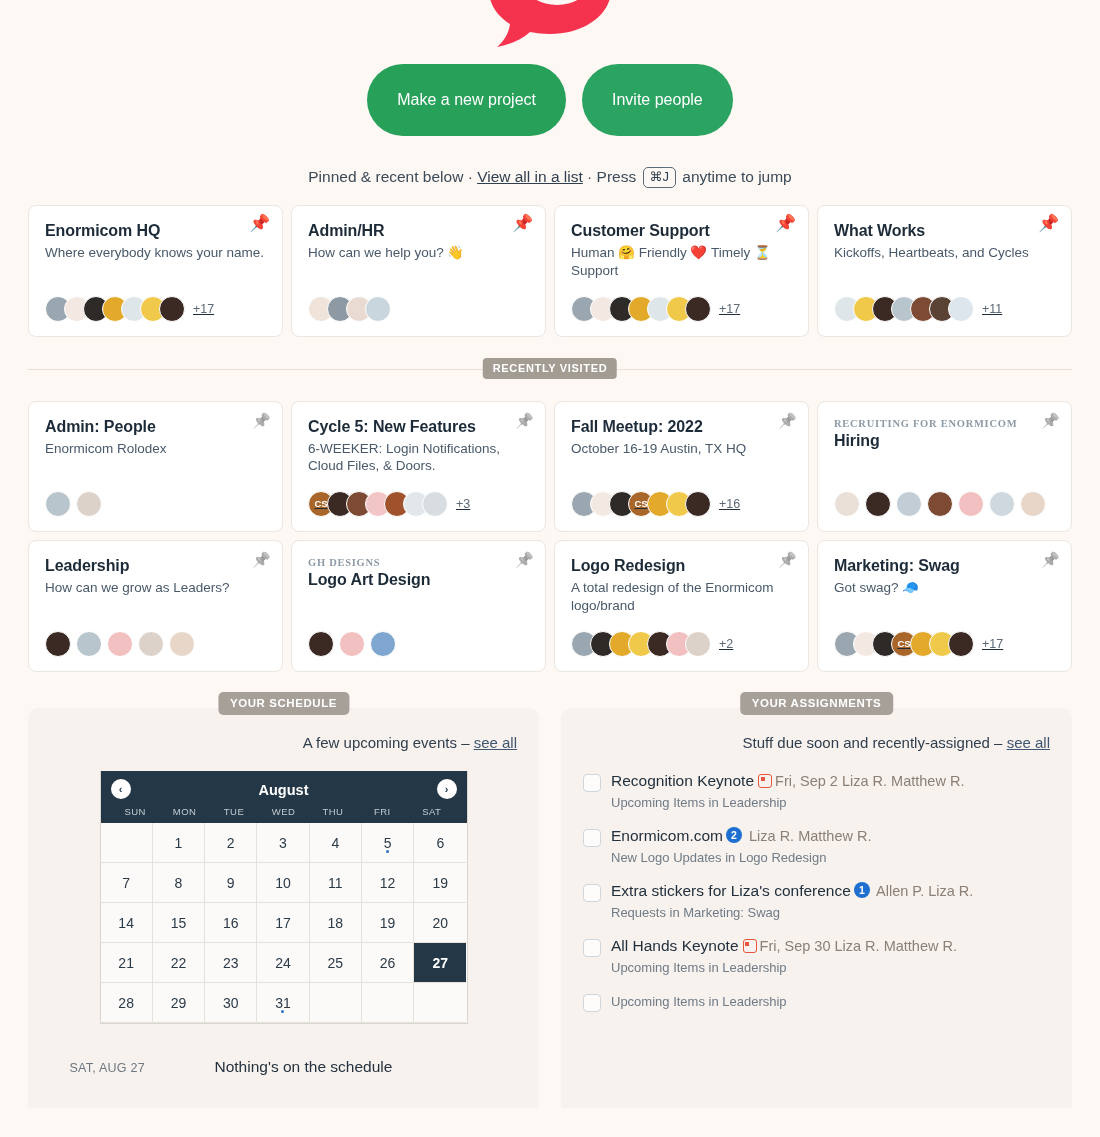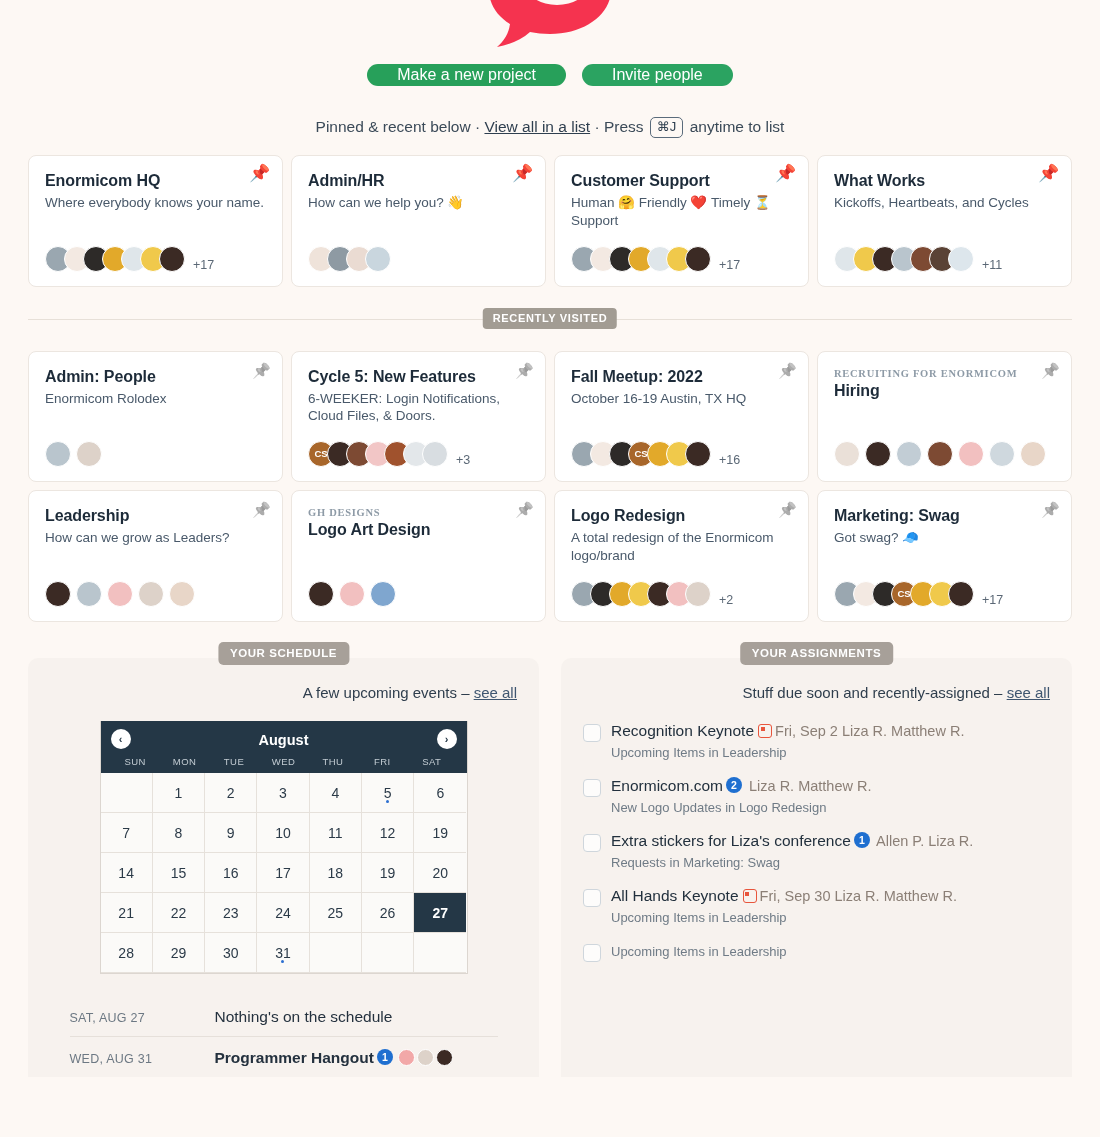--- a/index.html
+++ b/index.html
@@ -13,21 +13,21 @@
   .page { width: 1100px; height: 1137px; position: relative; }
 
   
   .logo-wrap { height: 52px; display:flex; justify-content:center; align-items:flex-end; overflow:hidden; }
   .logo { width: 150px; height: 110px; margin-top:-58px; }
 
   
   .btn-row { display:flex; justify-content:center; gap:16px; margin-top:12px; }
   .btn {
     background:#27a05a; color:#fff; border:none; border-radius:999px;
-    font-size:16px; font-weight:400; padding:3px 30px; cursor:pointer;
+    font-size:16px; font-weight:400; padding:28px 30px; cursor:pointer;
     font-family:"Liberation Sans", sans-serif; line-height:1;
   }
   .btn.secondary { background:#2ba361; }
 
   
   .tagline { text-align:center; margin-top:31px; font-size:15.5px; color:#3b4a58; }
   .tagline a { color:#2f3f4f; text-decoration:underline; }
   .kbd {
     display:inline-block; border:1.5px solid #5a6b7b; border-radius:5px;
     padding:1px 6px 2px; font-size:13px; line-height:1.2; margin:0 2px;
@@ -42,21 +42,21 @@
   .card {
     background:#fff; border:1px solid #ece6e0; border-radius:8px;
     padding:16px 16px 14px; min-height:125px; position:relative;
     display:flex; flex-direction:column; cursor:pointer;
   }
   .card .pin { position:absolute; top:9px; right:11px; font-size:17px; line-height:1; }
   .card .pin.grey { filter: grayscale(1) opacity(.55); font-size:15px; top:11px; }
   .eyebrow { font-size:10.5px; letter-spacing:.07em; font-weight:700; color:#8d9aa6; text-transform:uppercase; margin-bottom:3px;font-family:Liberation Serif, serif;}
   .card h3 { font-size:16px; font-weight:700; letter-spacing:-.1px; color:#1d2b39; }
   .card p { font-size:13.5px; color:#49596a; margin-top:4px; line-height:1.33; }
-  .avatars { margin-top:auto; display:flex; align-items:flex-end; padding-top:16px; }
+  .avatars { margin-top:auto; display:flex; align-items:center; padding-top:16px;text-decoration:underline; }
   .av {
     width:26px; height:26px; border-radius:50%; border:1.5px solid #fff;
     background-size:cover; display:inline-block; flex:0 0 auto;
     font-size:9.5px; color:#fff; font-weight:700; text-align:center; line-height:23px;
   }
   .av.tight { margin-left:-7px; }
   .av.spaced { margin-right:5px; }
   .more { font-size:12.5px; color:#5b6876; margin-left:8px; font-weight:400; }
 
   
@@ -151,21 +151,21 @@
       <ellipse cx="82" cy="44" rx="30" ry="19" fill="#fdf8f4"></ellipse>
     </svg>
   </div>
 
   <div class="btn-row">
     <button class="btn">Make a new project</button>
     <button class="btn secondary">Invite people</button>
   </div>
 
   <div class="tagline">
-    <span>Pinned &amp; recent below · </span><a href="#">View all in a list</a><span> · Press </span><span class="kbd">⌘J</span><span> anytime to list</span>
+    <span>Pinned &amp; recent below · </span><a href="#">View all in a list</a><span> · Press </span><span class="kbd">⌘J</span><span> anytime to jump</span>
   </div>
 
   <div class="grid" id="pinned-grid">
       <div class="card">
         <span class="pin">📌</span>
         <h3>Enormicom HQ</h3>
         <p>Where everybody knows your name.</p>
         <div class="avatars">
           <span class="av " style="background: rgb(154, 167, 176);"></span>
           <span class="av tight" style="background: rgb(243, 233, 226);"></span>
@@ -458,24 +458,20 @@
             <div class="day empty"></div>
             <div class="day empty"></div>
           </div>
       </div>
 
       <div class="sched" id="sched-rows">
           <div class="srow">
             <div class="sdate">SAT, AUG 27</div>
             <div class="stitle">Nothing's on the schedule</div>
           </div>
-          <div class="srow">
-            <div class="sdate">WED, AUG 31</div>
-            <div class="stitle bold">Programmer Hangout<span class="badge">1</span><span class="mini" style="background: rgb(242, 168, 168);"></span><span class="mini" style="background: rgb(221, 210, 201);"></span><span class="mini" style="background: rgb(59, 42, 36);"></span></div>
-          </div>
         </div>
     </div>
 
     <div class="panel">
       <span class="panel-chip">YOUR ASSIGNMENTS</span>
       <div class="panel-sub">
         <span>Stuff due soon and recently-assigned – </span><a href="#">see all</a>
       </div>
       <div class="assign" id="assign-rows">
           <div class="arow">

